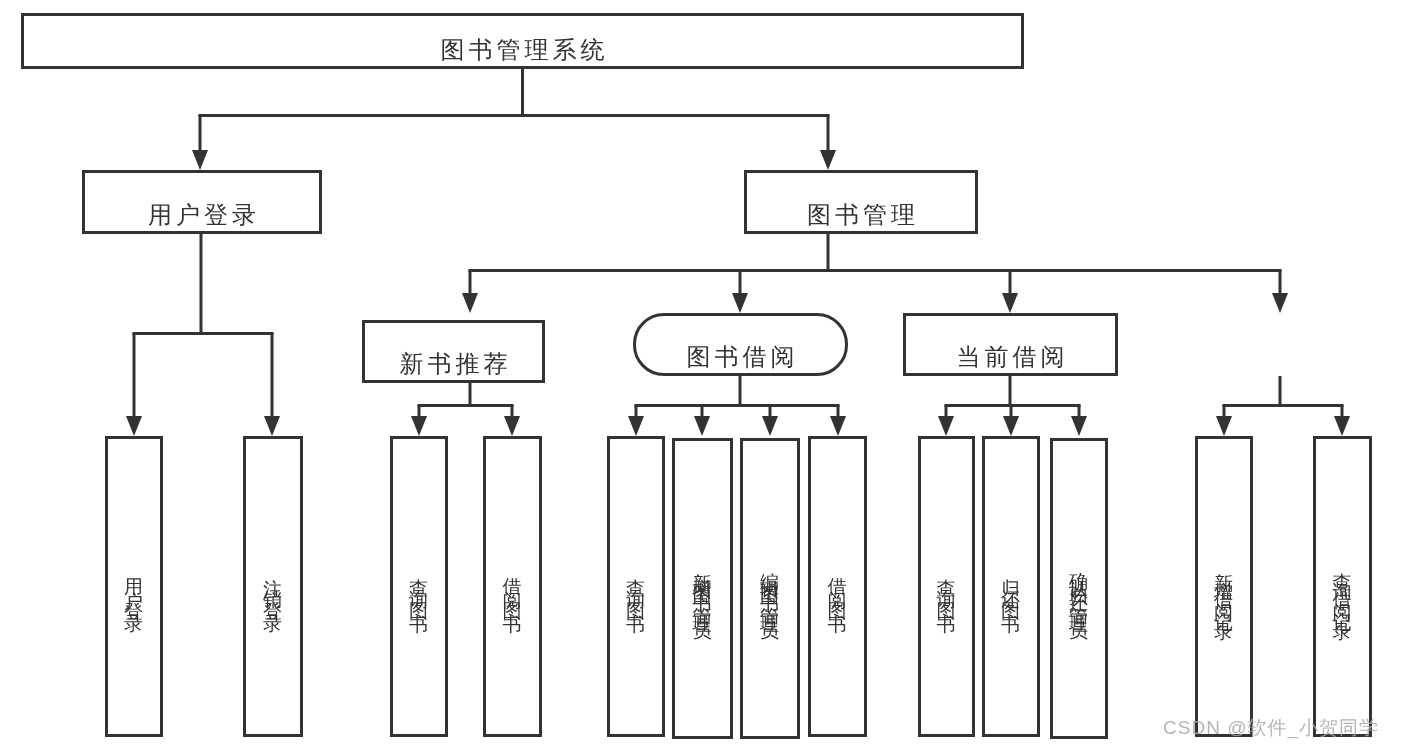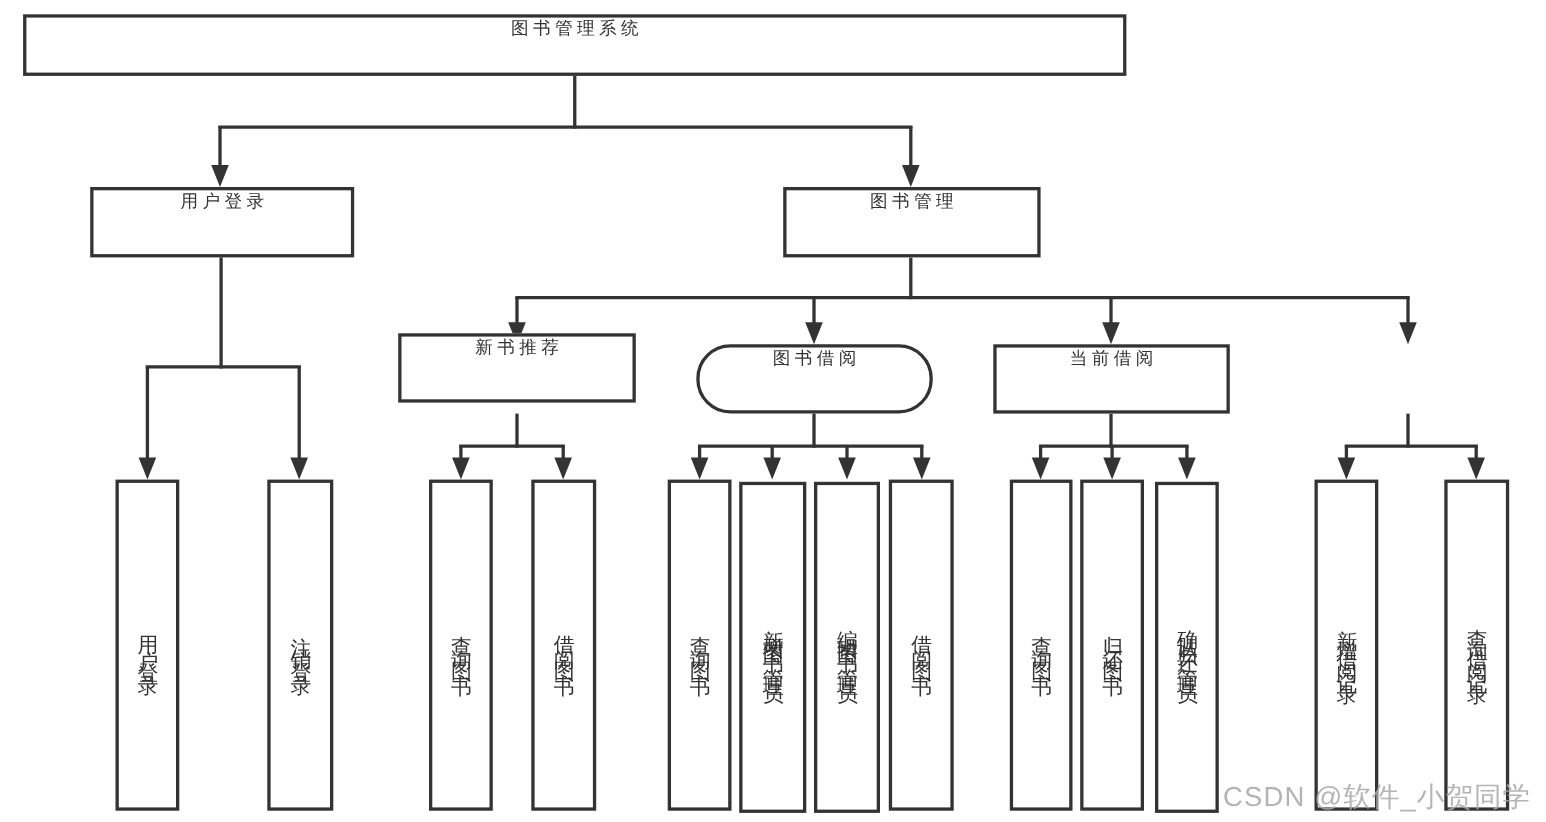--- a/index.html
+++ b/index.html
@@ -5,36 +5,36 @@
   html,body{margin:0;padding:0;background:#ffffff;}
   .stage{
     position:relative;width:1405px;height:747px;background:#ffffff;overflow:hidden;
     font-family:"Liberation Sans","DejaVu Sans",sans-serif;color:#333333;
   }
   .connectors{position:absolute;left:0;top:0;width:1405px;height:747px;}
   .connectors line{stroke:#333333;stroke-width:3;}
   .connectors polygon{fill:#333333;stroke:none;}
   .hbox{
     position:absolute;box-sizing:border-box;border:3px solid #333333;background:#ffffff;
-    display:flex;align-items:flex-start;justify-content:center;
-    font-size:16px;letter-spacing:4px;white-space:nowrap;
+    display:flex;align-items:flex-end;justify-content:center;
+    font-size:24px;letter-spacing:4px;white-space:nowrap;
   }
   .hbox .lbl{padding-left:4px;}
   .vbox{
     position:absolute;box-sizing:border-box;border:3px solid #333333;background:#ffffff;
     display:flex;align-items:center;justify-content:center;
   }
   .vbox .lbl{
     writing-mode:vertical-rl;font-size:19px;line-height:1;white-space:nowrap;
   }
   .vs .lbl{letter-spacing:12px;}   
   .vm .lbl{letter-spacing:10px;}   
   .vl .lbl{letter-spacing:7px;}    
   .watermark{
-    position:absolute;right:13px;bottom:6px;font-size:25px;letter-spacing:1px;
+    position:absolute;right:26px;bottom:6px;font-size:19px;letter-spacing:1px;
     color:#a8a8a8;opacity:0.85;white-space:nowrap;z-index:5;
   }
 </style>
 </head>
 <body>
 
 <div class="stage">
 
   <svg class="connectors" viewBox="0 0 1405 747" xmlns="http://www.w3.org/2000/svg">
 
@@ -112,25 +112,25 @@
     </g>
   </svg>
 
   <div class="hbox" style="left:21px;top:13px;width:1003px;height:56px;">
     <span class="lbl">图书管理系统</span>
   </div>
 
   <div class="hbox" style="left:82px;top:170px;width:240px;height:64px;">
     <span class="lbl">用户登录</span>
   </div>
-  <div class="hbox" style="left:712px;top:170px;width:234px;height:64px;">
+  <div class="hbox" style="left:744px;top:170px;width:234px;height:64px;">
     <span class="lbl">图书管理</span>
   </div>
 
-  <div class="hbox" style="left:362px;top:303px;width:216px;height:63px;">
+  <div class="hbox" style="left:362px;top:320px;width:183px;height:63px;">
     <span class="lbl">新书推荐</span>
   </div>
   <div class="hbox" style="left:633px;top:313px;width:215px;height:63px;border-radius:31px;">
     <span class="lbl">图书借阅</span>
   </div>
   <div class="hbox" style="left:903px;top:313px;width:215px;height:63px;font-family:Liberation Mono, monospace;">
     <span class="lbl">当前借阅</span>
   </div>
 
   <div class="vbox vs" style="left:105px;top:436px;width:58px;height:301px;">

